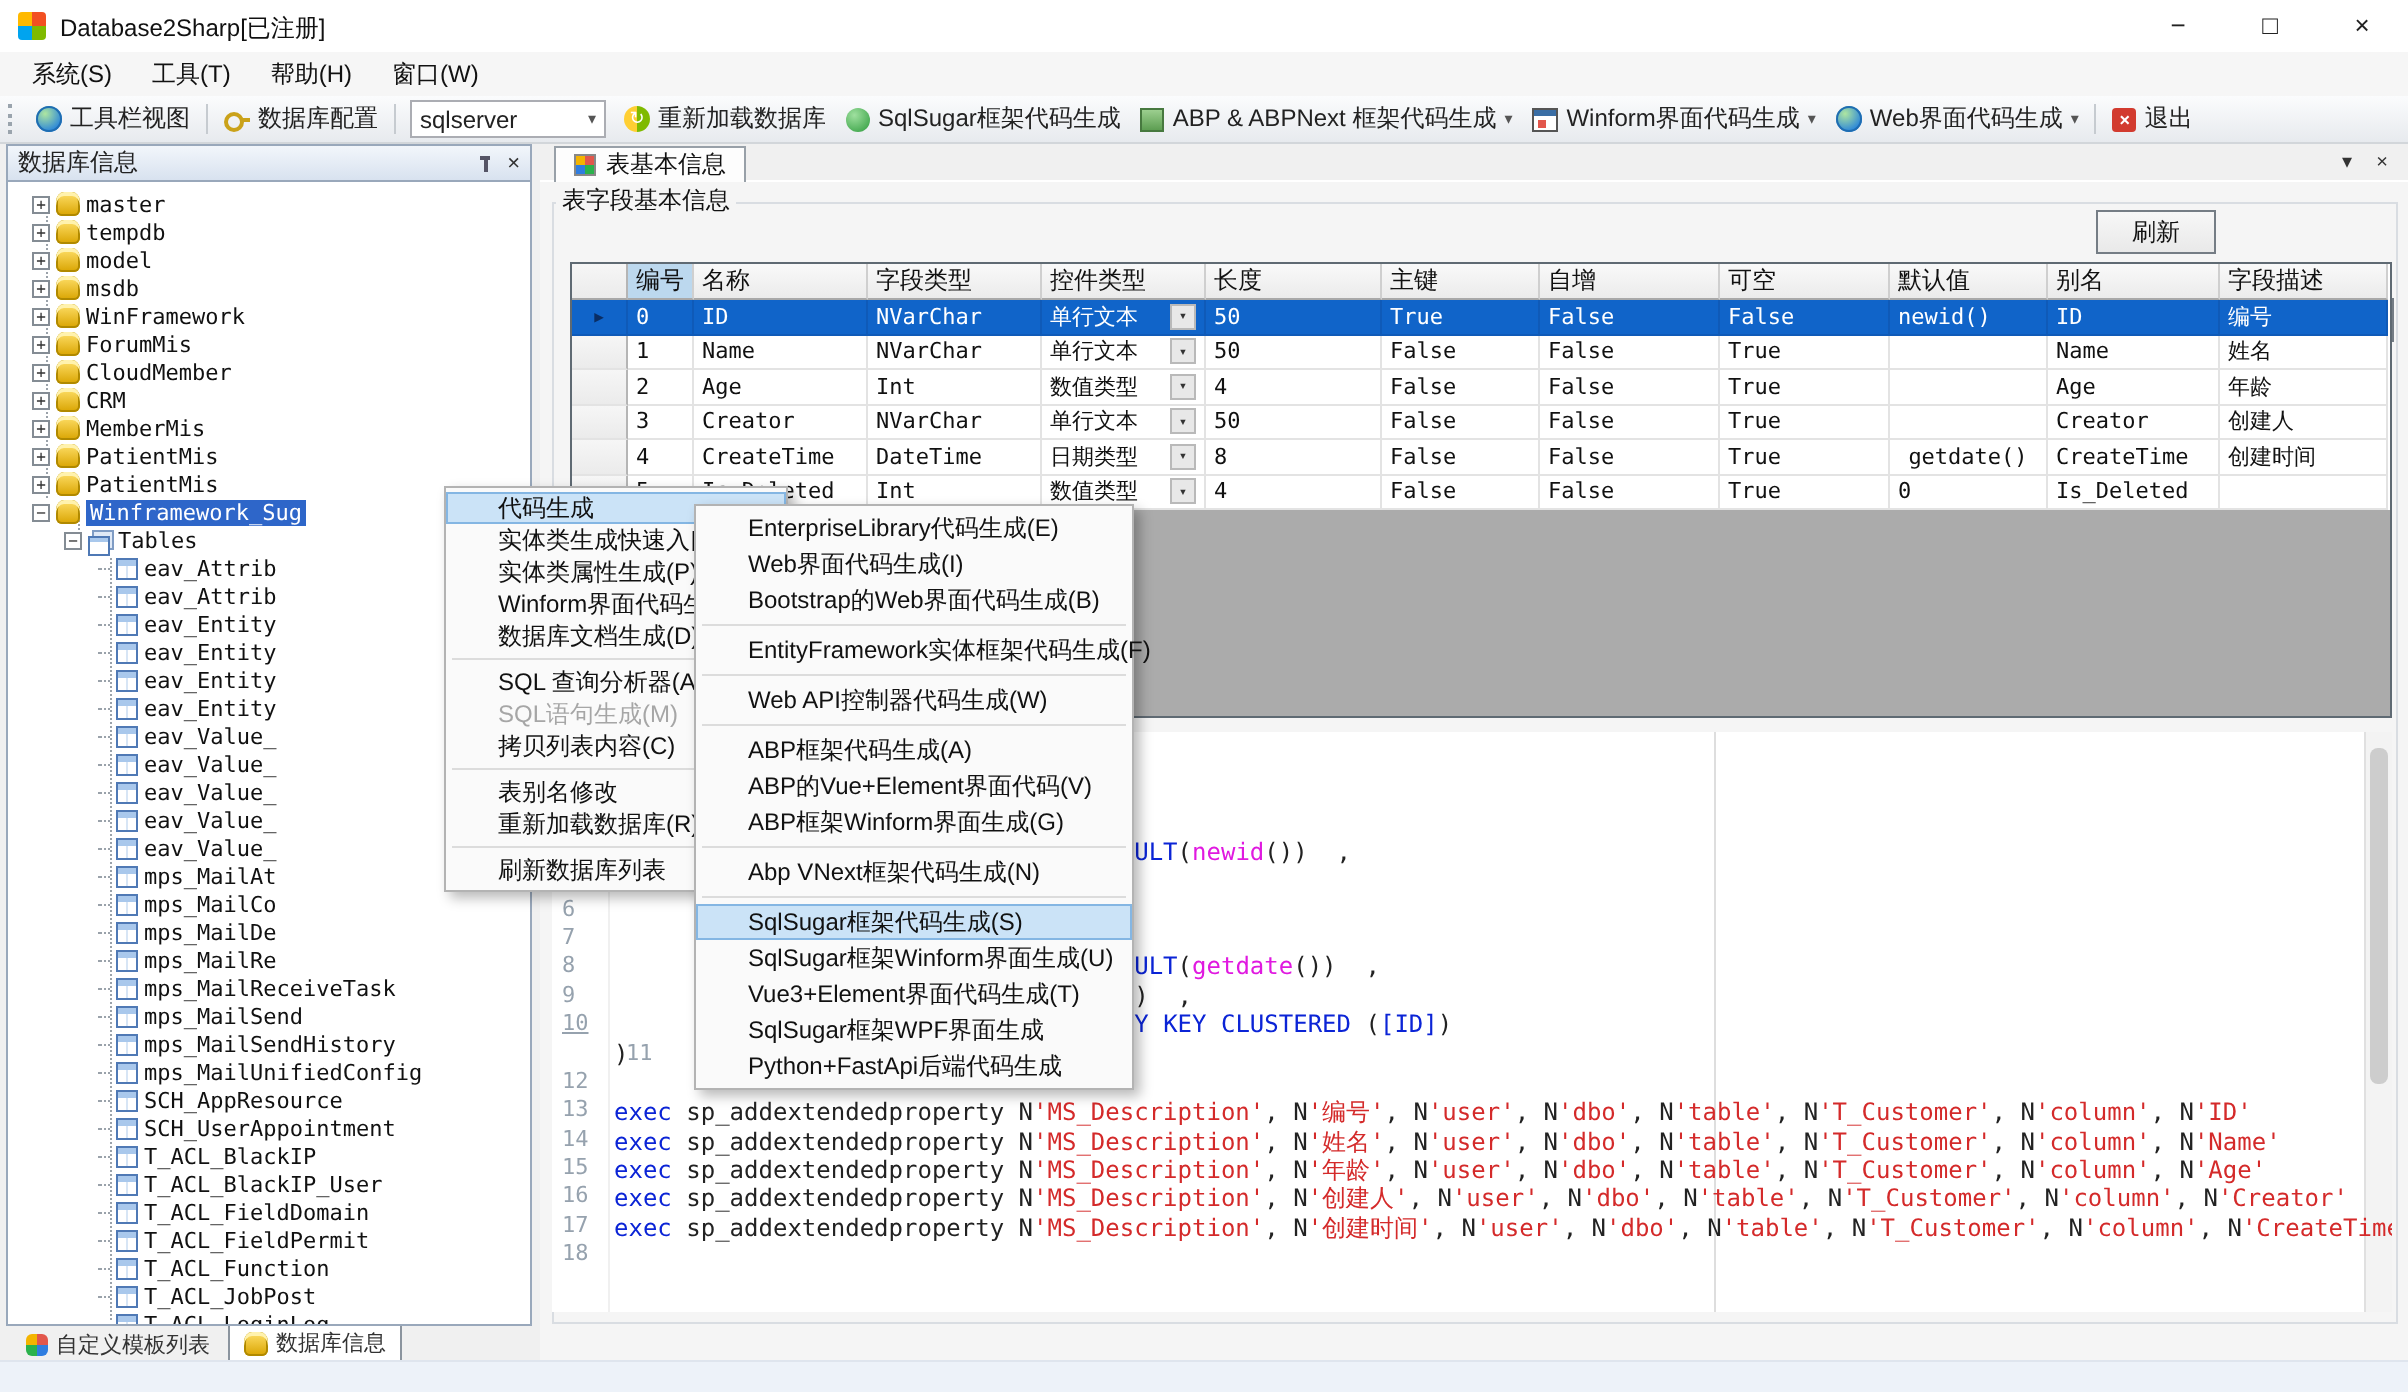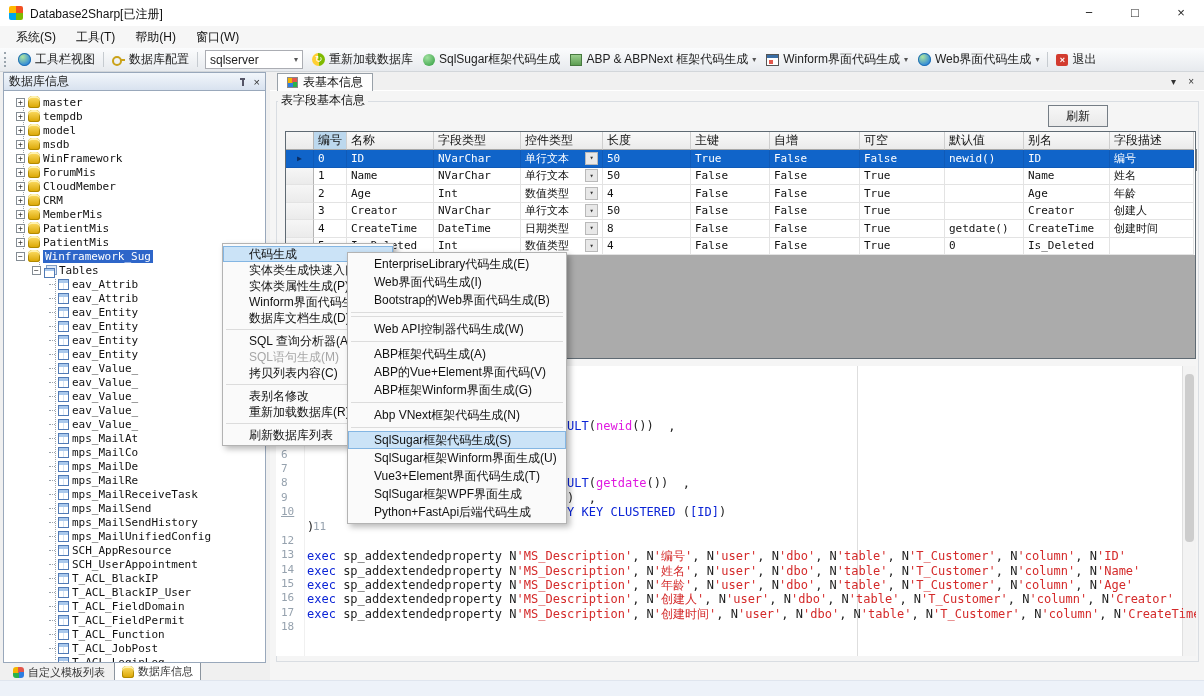--- a/index.html
+++ b/index.html
@@ -607,21 +607,21 @@
           </div>
           <div class="g-c" style="left: 405px; width: 79px; top: 88px;">
             <span>False</span>
           </div>
           <div class="g-c" style="left: 484px; width: 90px; top: 88px;">
             <span>False</span>
           </div>
           <div class="g-c" style="left: 574px; width: 85px; top: 88px;">
             <span>True</span>
           </div>
-          <div class="g-c" style="left: 659px; width: 79px; top: 88px;">
+          <div class="g-c" style="left: 659px; width: 79px; top: 88px; justify-content: center;">
             <span>getdate()</span>
           </div>
           <div class="g-c" style="left: 738px; width: 86px; top: 88px;">
             <span>CreateTime</span>
           </div>
           <div class="g-c" style="left: 824px; width: 84px; top: 88px;">
             <span>创建时间</span>
           </div>
           <div class="g-c g-rowhdr" style="left: 0px; width: 28px; top: 105.5px;"></div>
           <div class="g-c" style="left: 28px; width: 33px; top: 105.5px;">
@@ -712,20 +712,21 @@
       <div class="mi"><span class="lab">表别名修改</span></div>
       <div class="mi"><span class="lab">重新加载数据库(R)</span></div>
       <div class="msep"></div>
       <div class="mi"><span class="lab">刷新数据库列表</span></div>
     </div>
   <div class="menu m2 menu2" id="menu2">
       <div class="mi"><span class="lab">EnterpriseLibrary代码生成(E)</span></div>
       <div class="mi"><span class="lab">Web界面代码生成(I)</span></div>
       <div class="mi"><span class="lab">Bootstrap的Web界面代码生成(B)</span></div>
       <div class="msep"></div>
+      <div class="mi"><span class="lab">EntityFramework实体框架代码生成(F)</span></div>
       <div class="msep"></div>
       <div class="mi"><span class="lab">Web API控制器代码生成(W)</span></div>
       <div class="msep"></div>
       <div class="mi"><span class="lab">ABP框架代码生成(A)</span></div>
       <div class="mi"><span class="lab">ABP的Vue+Element界面代码(V)</span></div>
       <div class="mi"><span class="lab">ABP框架Winform界面生成(G)</span></div>
       <div class="msep"></div>
       <div class="mi"><span class="lab">Abp VNext框架代码生成(N)</span></div>
       <div class="msep"></div>
       <div class="mi hl"><span class="lab">SqlSugar框架代码生成(S)</span></div>

